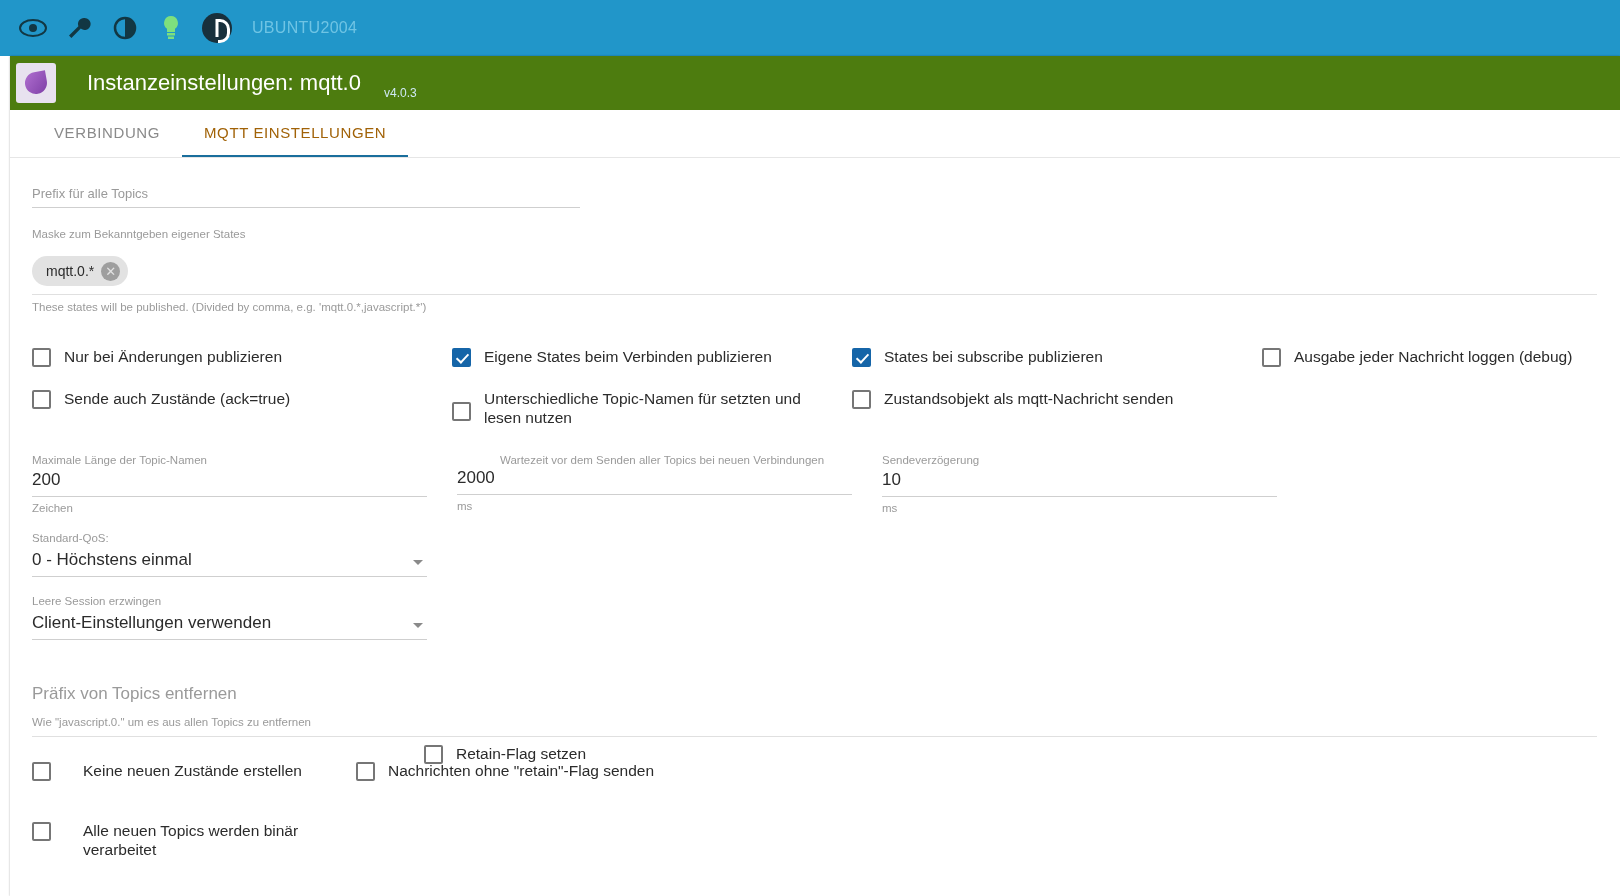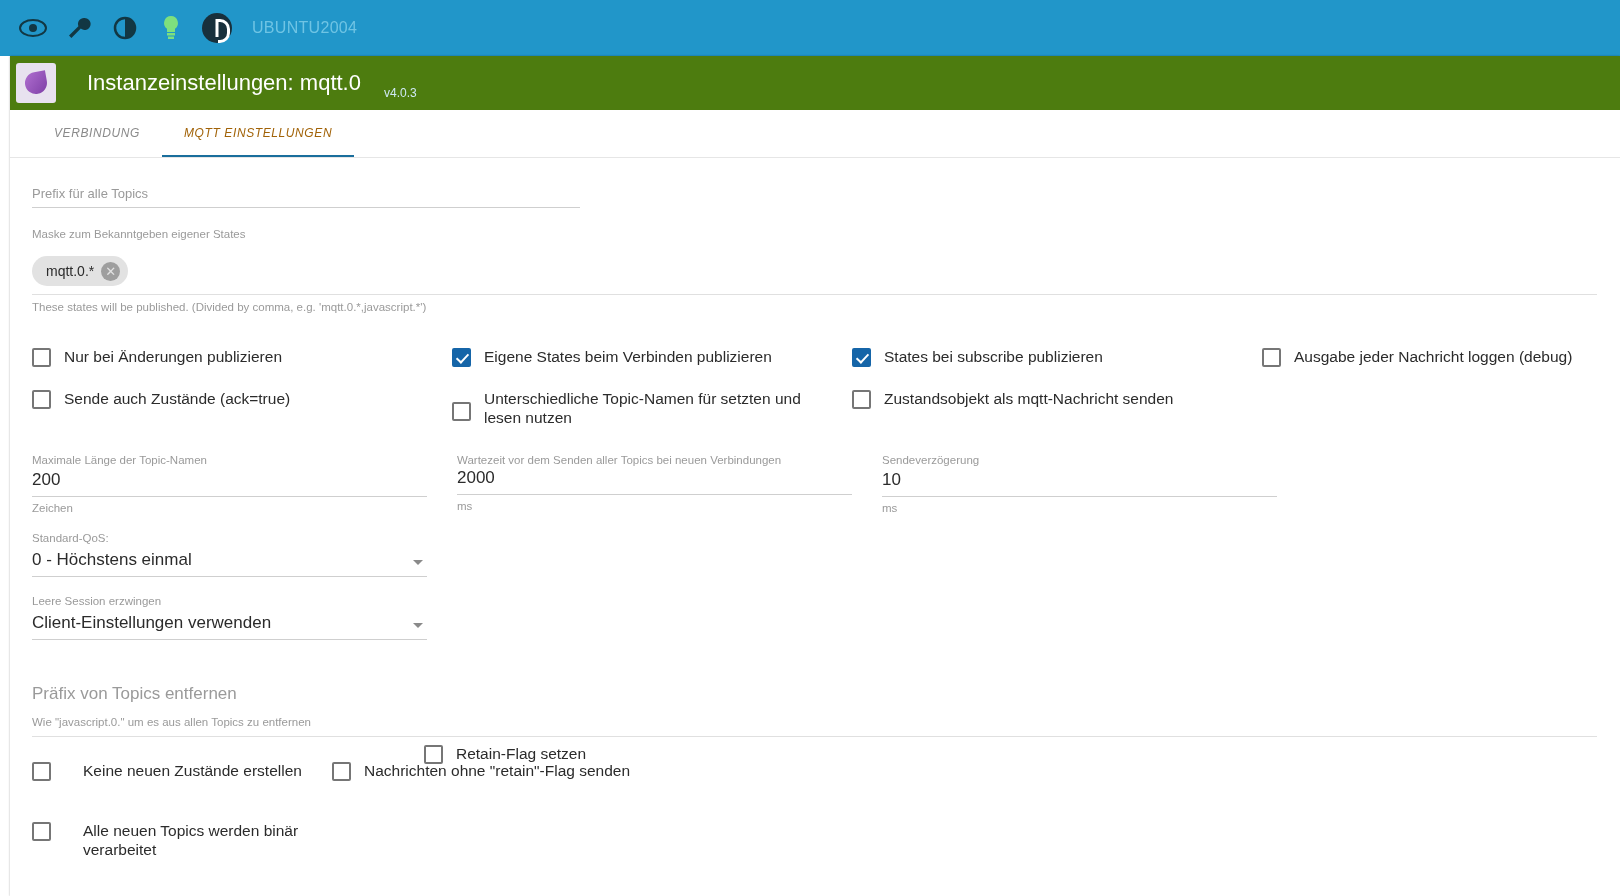--- a/index.html
+++ b/index.html
@@ -102,27 +102,26 @@
     display: flex;
     align-items: stretch;
     height: 48px;
     padding-left: 22px;
     border-bottom: 1px solid #e6e6e6;
   }
   .tab {
     display: flex;
     align-items: center;
     padding: 1px 22px;
-    font-size: 12px;
+    font-size: 15px;
     letter-spacing: .6px;
     color: #8a8a8a;
     text-transform: uppercase;
     cursor: pointer;
     border-bottom: 2px solid transparent;
-    font-style: italic;
   }
   .tab.active {
     color: #a16207;
     border-bottom: 2px solid #1a6e9c;
   }
   
   .body {
     padding: 26px 22px 0 22px;
     position: relative;
   }
@@ -228,21 +227,21 @@
     font-size: 11.5px;
     color: #9a9a9a;
     margin-top: 5px;
   }
   .numfield .tinylabel {
     font-size: 11.5px;
     color: #9a9a9a;
     line-height: 1.15;
     min-height: 14px;
   }
-  .numfield .tinylabel.two { margin-bottom: -2px; }
+  .numfield .tinylabel.two { margin-bottom: -2px; margin-left: 43px; }
   .numval {
     font-size: 17px;
     color: #2b2b2b;
     border-bottom: 1px solid #cfcfcf;
     padding: 2px 0 6px 0;
   }
   
   .selectblock { width: 395px; margin-top: 18px; }
   .selwrap {
     position: relative;
@@ -272,21 +271,21 @@
     color: #9a9a9a;
     padding-top: 6px;
     border-bottom: 1px solid #e0e0e0;
     padding-bottom: 8px;
     width: 1565px;
   }
   .cbrow-bottom {
     display: flex;
     margin-top: 16px;
   }
-  .cbrow-bottom .cbitem:first-child { width: 300px; gap: 32px; }
+  .cbrow-bottom .cbitem:first-child { width: 324px; gap: 32px; }
   .sectiongrid { position: relative; }
 </style>
 </head>
 <body>
 
 <div class="topbar">
   <span class="ticon">
     <svg width="28" height="18" viewBox="0 0 28 18">
         <ellipse cx="14" cy="9" rx="13" ry="8" fill="none" stroke="#123743" stroke-width="2"></ellipse>
         <circle cx="14" cy="9" r="4" fill="#123743"></circle>

